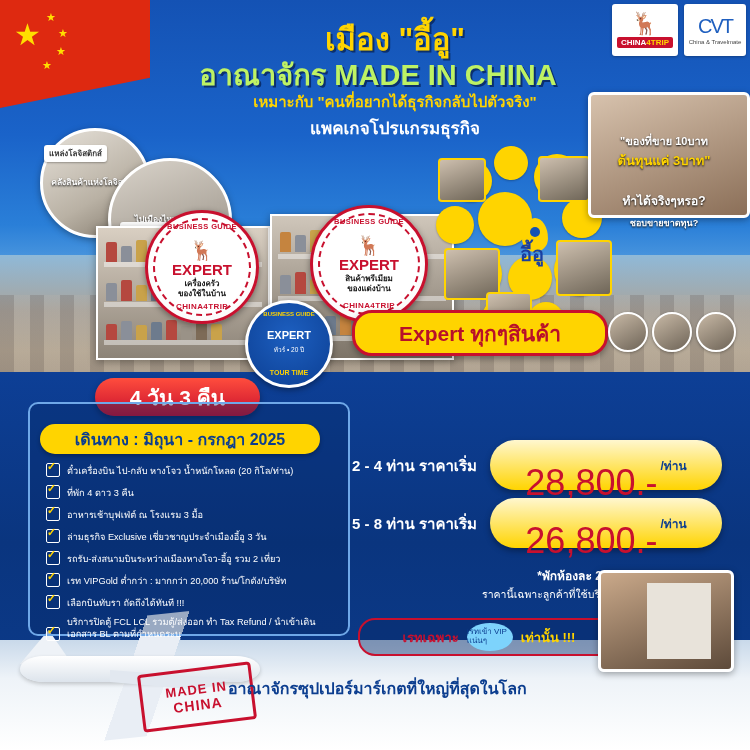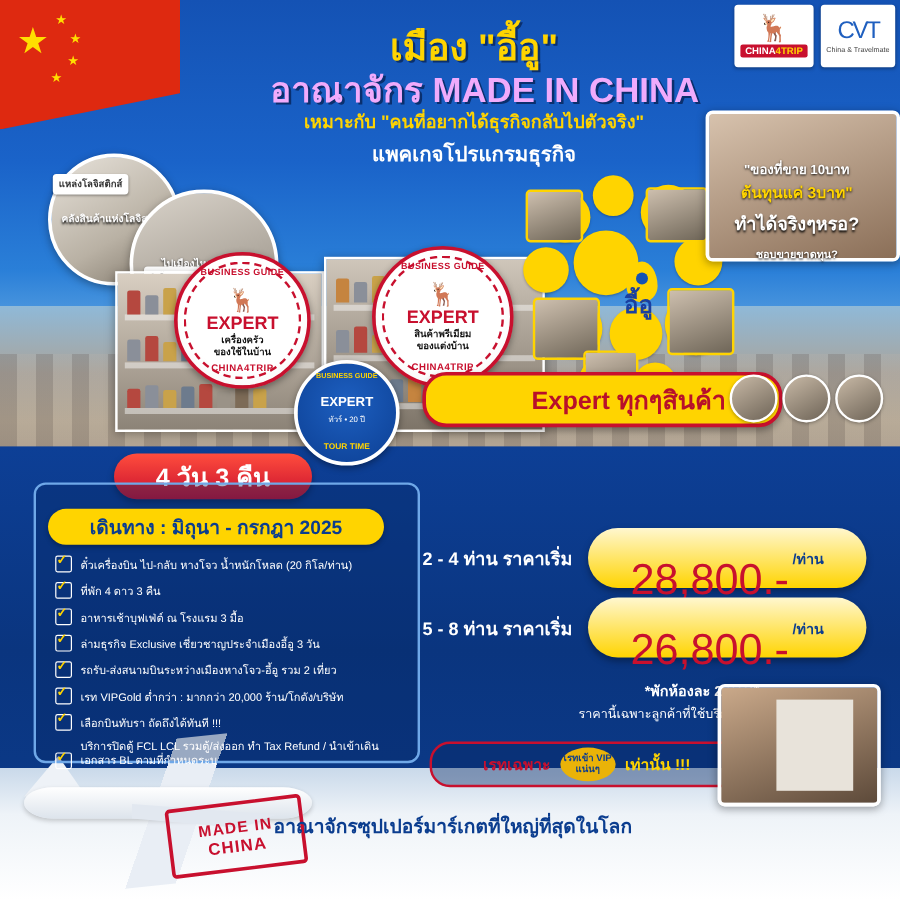--- a/index.html
+++ b/index.html
@@ -88,22 +88,22 @@
   .cvt-mark{font-size:20px;color:#1f5fbf;line-height:1;letter-spacing:-2px;}
   .cvt-txt{font-size:6px;color:#444;margin-top:3px;}
 
   
   .h-line1{
     position:absolute;left:180px;top:14px;width:430px;text-align:center;
     font-size:31px;font-weight:bold;color:#ffd400;
     text-shadow:2px 2px 0 #0a2f6e;
   }
   .h-line2{
-    position:absolute;left:164px;top:52px;width:480px;text-align:center;
-    font-size:29px;font-weight:bold;color:#f0abfc;
+    position:absolute;left:138px;top:52px;width:480px;text-align:center;
+    font-size:29px;font-weight:bold;color:#bef264;
     text-shadow:2px 2px 0 #0a2f6e;
   }
   .h-line3{
     position:absolute;left:180px;top:90px;width:430px;text-align:center;
     font-size:15px;font-weight:bold;color:#ffd400;
   }
   .h-line4{
     position:absolute;left:180px;top:114px;width:430px;text-align:center;
     font-size:17px;font-weight:bold;color:#ffffff;
   }
@@ -184,40 +184,39 @@
   .badge-tour .t3{position:absolute;left:0;right:0;top:42px;font-size:6.5px;}
   .badge-tour .t4{position:absolute;left:0;right:0;bottom:9px;font-size:7px;font-weight:bold;color:#ffd400;}
 
   
   .expert-pill{
     position:absolute;left:352px;top:310px;width:250px;height:40px;border-radius:20px;
     background:#ffd400;border:3px solid #c8102e;
     display:flex;align-items:center;justify-content:center;
     font-size:21px;font-weight:bold;color:#b8102a;
     box-shadow:0 3px 6px rgba(0,0,0,.35);
-    padding-left:44px;
   }
   .rounds{position:absolute;top:312px;display:flex;gap:4px;}
   .round{width:36px;height:36px;border-radius:50%;border:2px solid #fff;
     background:linear-gradient(150deg,#c8b9a6,#6e6457);box-shadow:0 1px 3px rgba(0,0,0,.35);}
 
   
   #photo-woman{
     position:absolute;left:588px;top:92px;width:156px;height:120px;
     border:3px solid #fff;border-radius:6px;overflow:hidden;
     background:linear-gradient(160deg,#d7c2ad,#8b6f58);
     box-shadow:0 2px 7px rgba(0,0,0,.35);
   }
   .quote{
     position:absolute;left:600px;top:132px;width:128px;
     text-align:center;color:#fff;font-weight:bold;text-shadow:0 1px 2px #000;
   }
   .quote .q1{font-size:11px;}
   .quote .q2{font-size:13px;color:#ffd400;}
-  .quote .q3{font-size:15px;margin-top:4px;}
+  .quote .q3{font-size:12px;margin-top:20px;}
   .quote .q4{font-size:9px;margin-top:6px;color:#fff;}
 
   
   .duration{
     position:absolute;left:95px;top:378px;width:165px;height:38px;border-radius:19px;
     background:linear-gradient(180deg,#ff4d3d,#c8102e);
     display:flex;align-items:center;justify-content:center;
     color:#fff;font-size:21px;font-weight:bold;
     box-shadow:0 3px 6px rgba(0,0,0,.35);
   }
@@ -273,22 +272,22 @@
     display:flex;align-items:center;justify-content:center;font-size:13px;font-weight:bold;color:#1f5fbf;letter-spacing:-1px;
     box-shadow:0 1px 3px rgba(0,0,0,.3);
   }
 
   .vip-pill{
     position:absolute;left:358px;top:618px;width:258px;height:34px;border-radius:17px;
     border:2px solid #c8102e;background:rgba(8,40,100,.4);
     display:flex;align-items:center;justify-content:center;gap:8px;
   }
   .vip-pill .l{font-size:13px;font-weight:bold;color:#c8102e;}
-  .vip-pill .m{font-size:8px;font-weight:bold;color:#0b3d8f;background:#eab308;border-radius:50%;
-     width:46px;height:28px;display:flex;align-items:center;justify-content:center;text-align:center;line-height:1.1;}
+  .vip-pill .m{font-size:8px;font-weight:normal;color:#0b3d8f;background:#7dd3fc;border-radius:50%;
+     width:46px;height:28px;display:flex;align-items:center;justify-content:center;line-height:1.1;}
   .vip-pill .r{font-size:13px;font-weight:bold;color:#ffd400;}
 
   #photo-truck{
     position:absolute;left:598px;top:570px;width:130px;height:96px;border:3px solid #fff;border-radius:6px;
     background:linear-gradient(160deg,#caa98a,#5d4a3a);box-shadow:0 2px 7px rgba(0,0,0,.35);overflow:hidden;
   }
   #photo-truck .door{position:absolute;left:46px;top:10px;width:64px;height:76px;background:#e8e3da;}
 
   
   .stamp{

